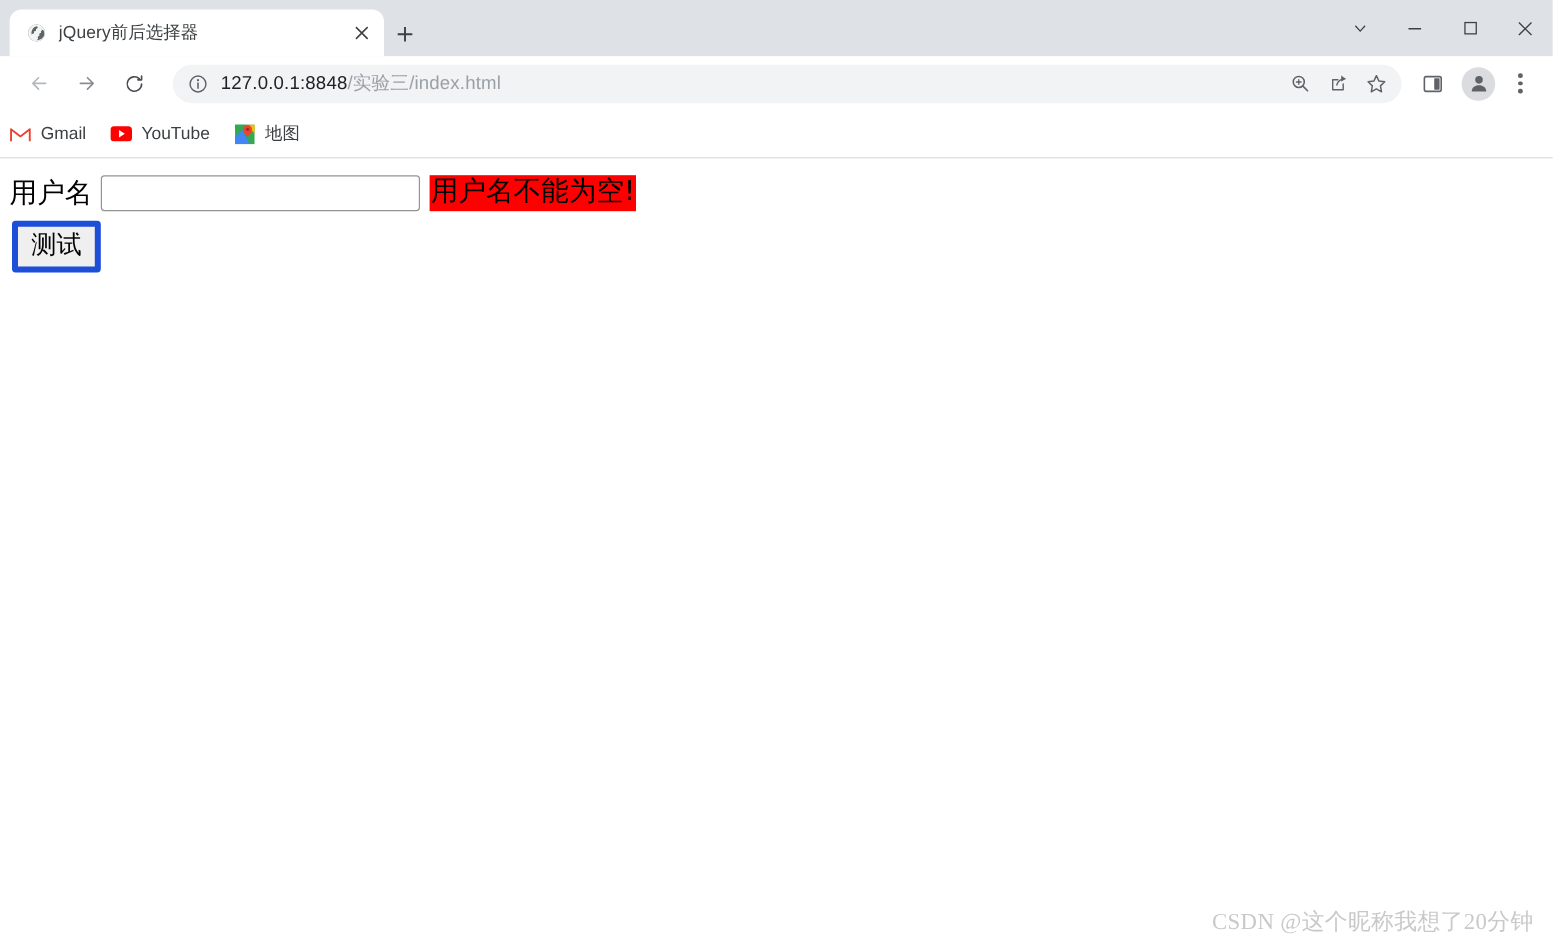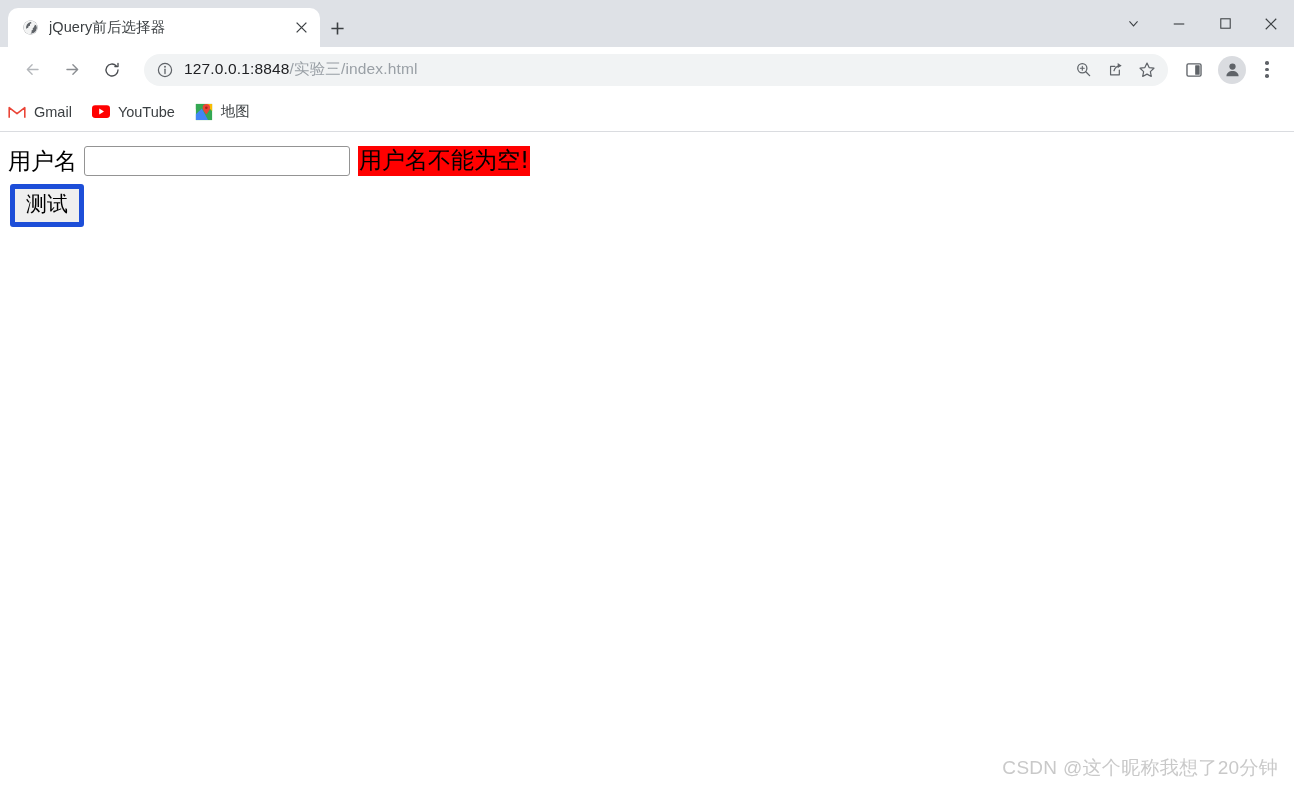--- a/index.html
+++ b/index.html
@@ -236,21 +236,21 @@
     border-radius: 3px;
     color: #000;
     line-height: 1.2;
   }
 
   .watermark {
     position: absolute;
     right: 16px; bottom: 12px;
     font-size: 19px;
     color: #c9c9c9;
-    font-family: Liberation Sans, sans-serif;
+    font-family: Liberation Serif, serif;
     white-space: nowrap;
     letter-spacing: .3px;
   }
 </style>
 </head>
 <body>
 
 <div class="browser">
 
   <div class="tabstrip">

